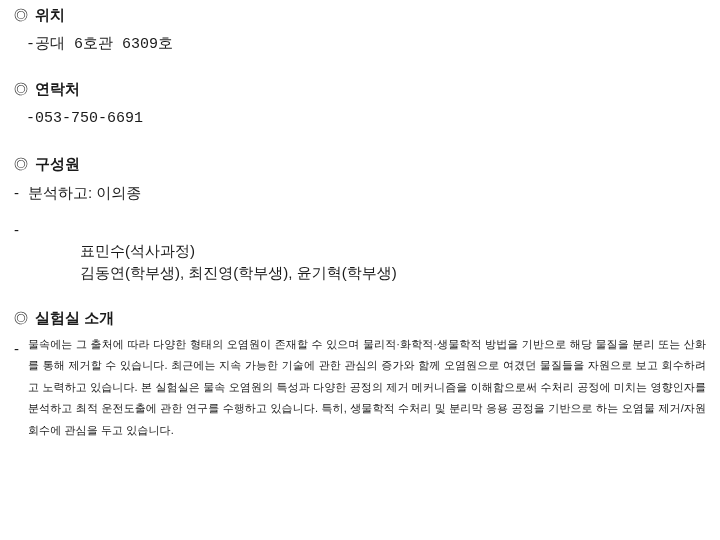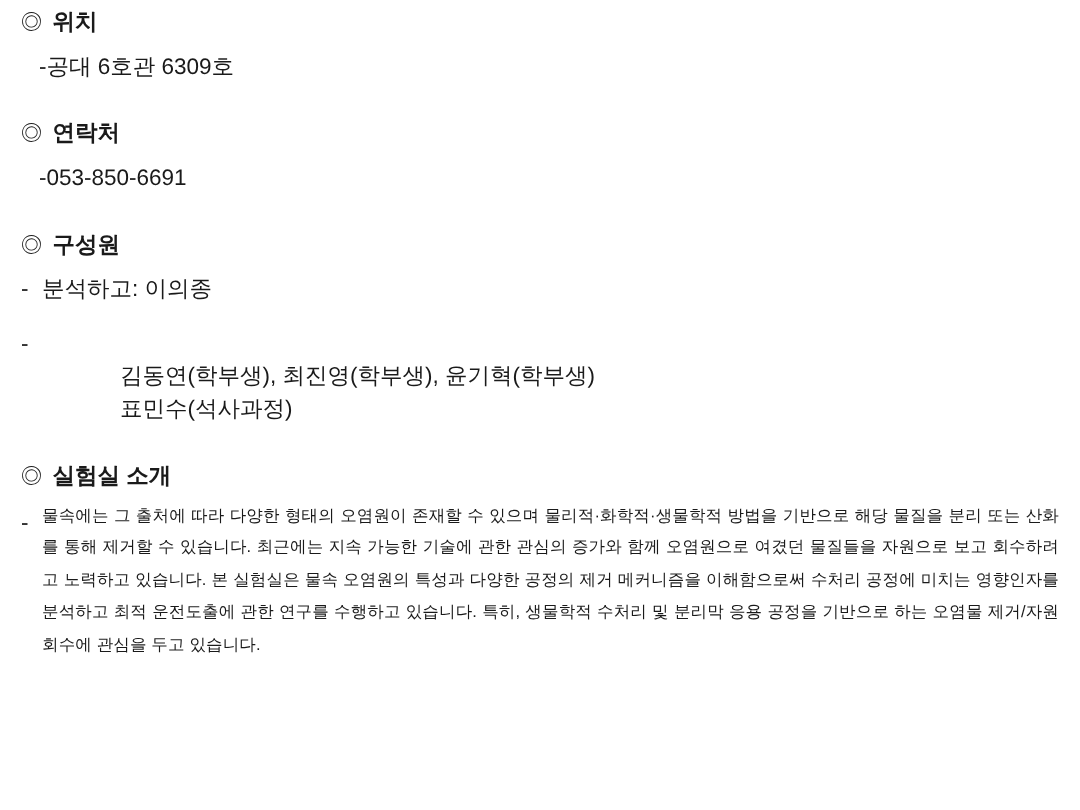--- a/index.html
+++ b/index.html
@@ -37,20 +37,21 @@
     font-weight: normal;
     line-height: 1.25;
   }
   .sub-line {
     font-size: 15px;
     line-height: 1.3;
   }
   
   .indent-1 {
     padding-left: 12px;
+    font-family: Liberation Mono, monospace;
   }
   .dash-line {
     display: flex;
     align-items: baseline;
     gap: 5px;
     font-size: 15px;
     line-height: 1.35;
   }
   .dash-line .dash {
     width: 9px;
@@ -104,42 +105,42 @@
   </div>
 
   <div class="gap-26"></div>
 
   <div class="section">
     <div class="section-head">
       <span class="bullet-circle">◎</span>
       <span>연락처</span>
     </div>
     <div class="gap-10"></div>
-    <div class="sub-line indent-1">-053-850-6691</div>
+    <div class="sub-line indent-1">-053-750-6691</div>
   </div>
 
   <div class="gap-26"></div>
 
   <div class="section">
     <div class="section-head">
       <span class="bullet-circle">◎</span>
       <span>구성원</span>
     </div>
     <div class="gap-10"></div>
     <div class="dash-line">
       <span class="dash">-</span>
       <span>분석하고: 이의종</span>
     </div>
     <div class="gap-14"></div>
     <div class="member-block">
       <div class="dash-line">
         <span class="dash">-</span>
       </div>
+      <div class="member-sub">표민수(석사과정)</div>
       <div class="member-sub">김동연(학부생), 최진영(학부생), 윤기혁(학부생)</div>
-      <div class="member-sub">표민수(석사과정)</div>
     </div>
   </div>
 
   <div class="gap-26"></div>
 
   <div class="section">
     <div class="section-head">
       <span class="bullet-circle">◎</span>
       <span>실험실 소개</span>
     </div>

